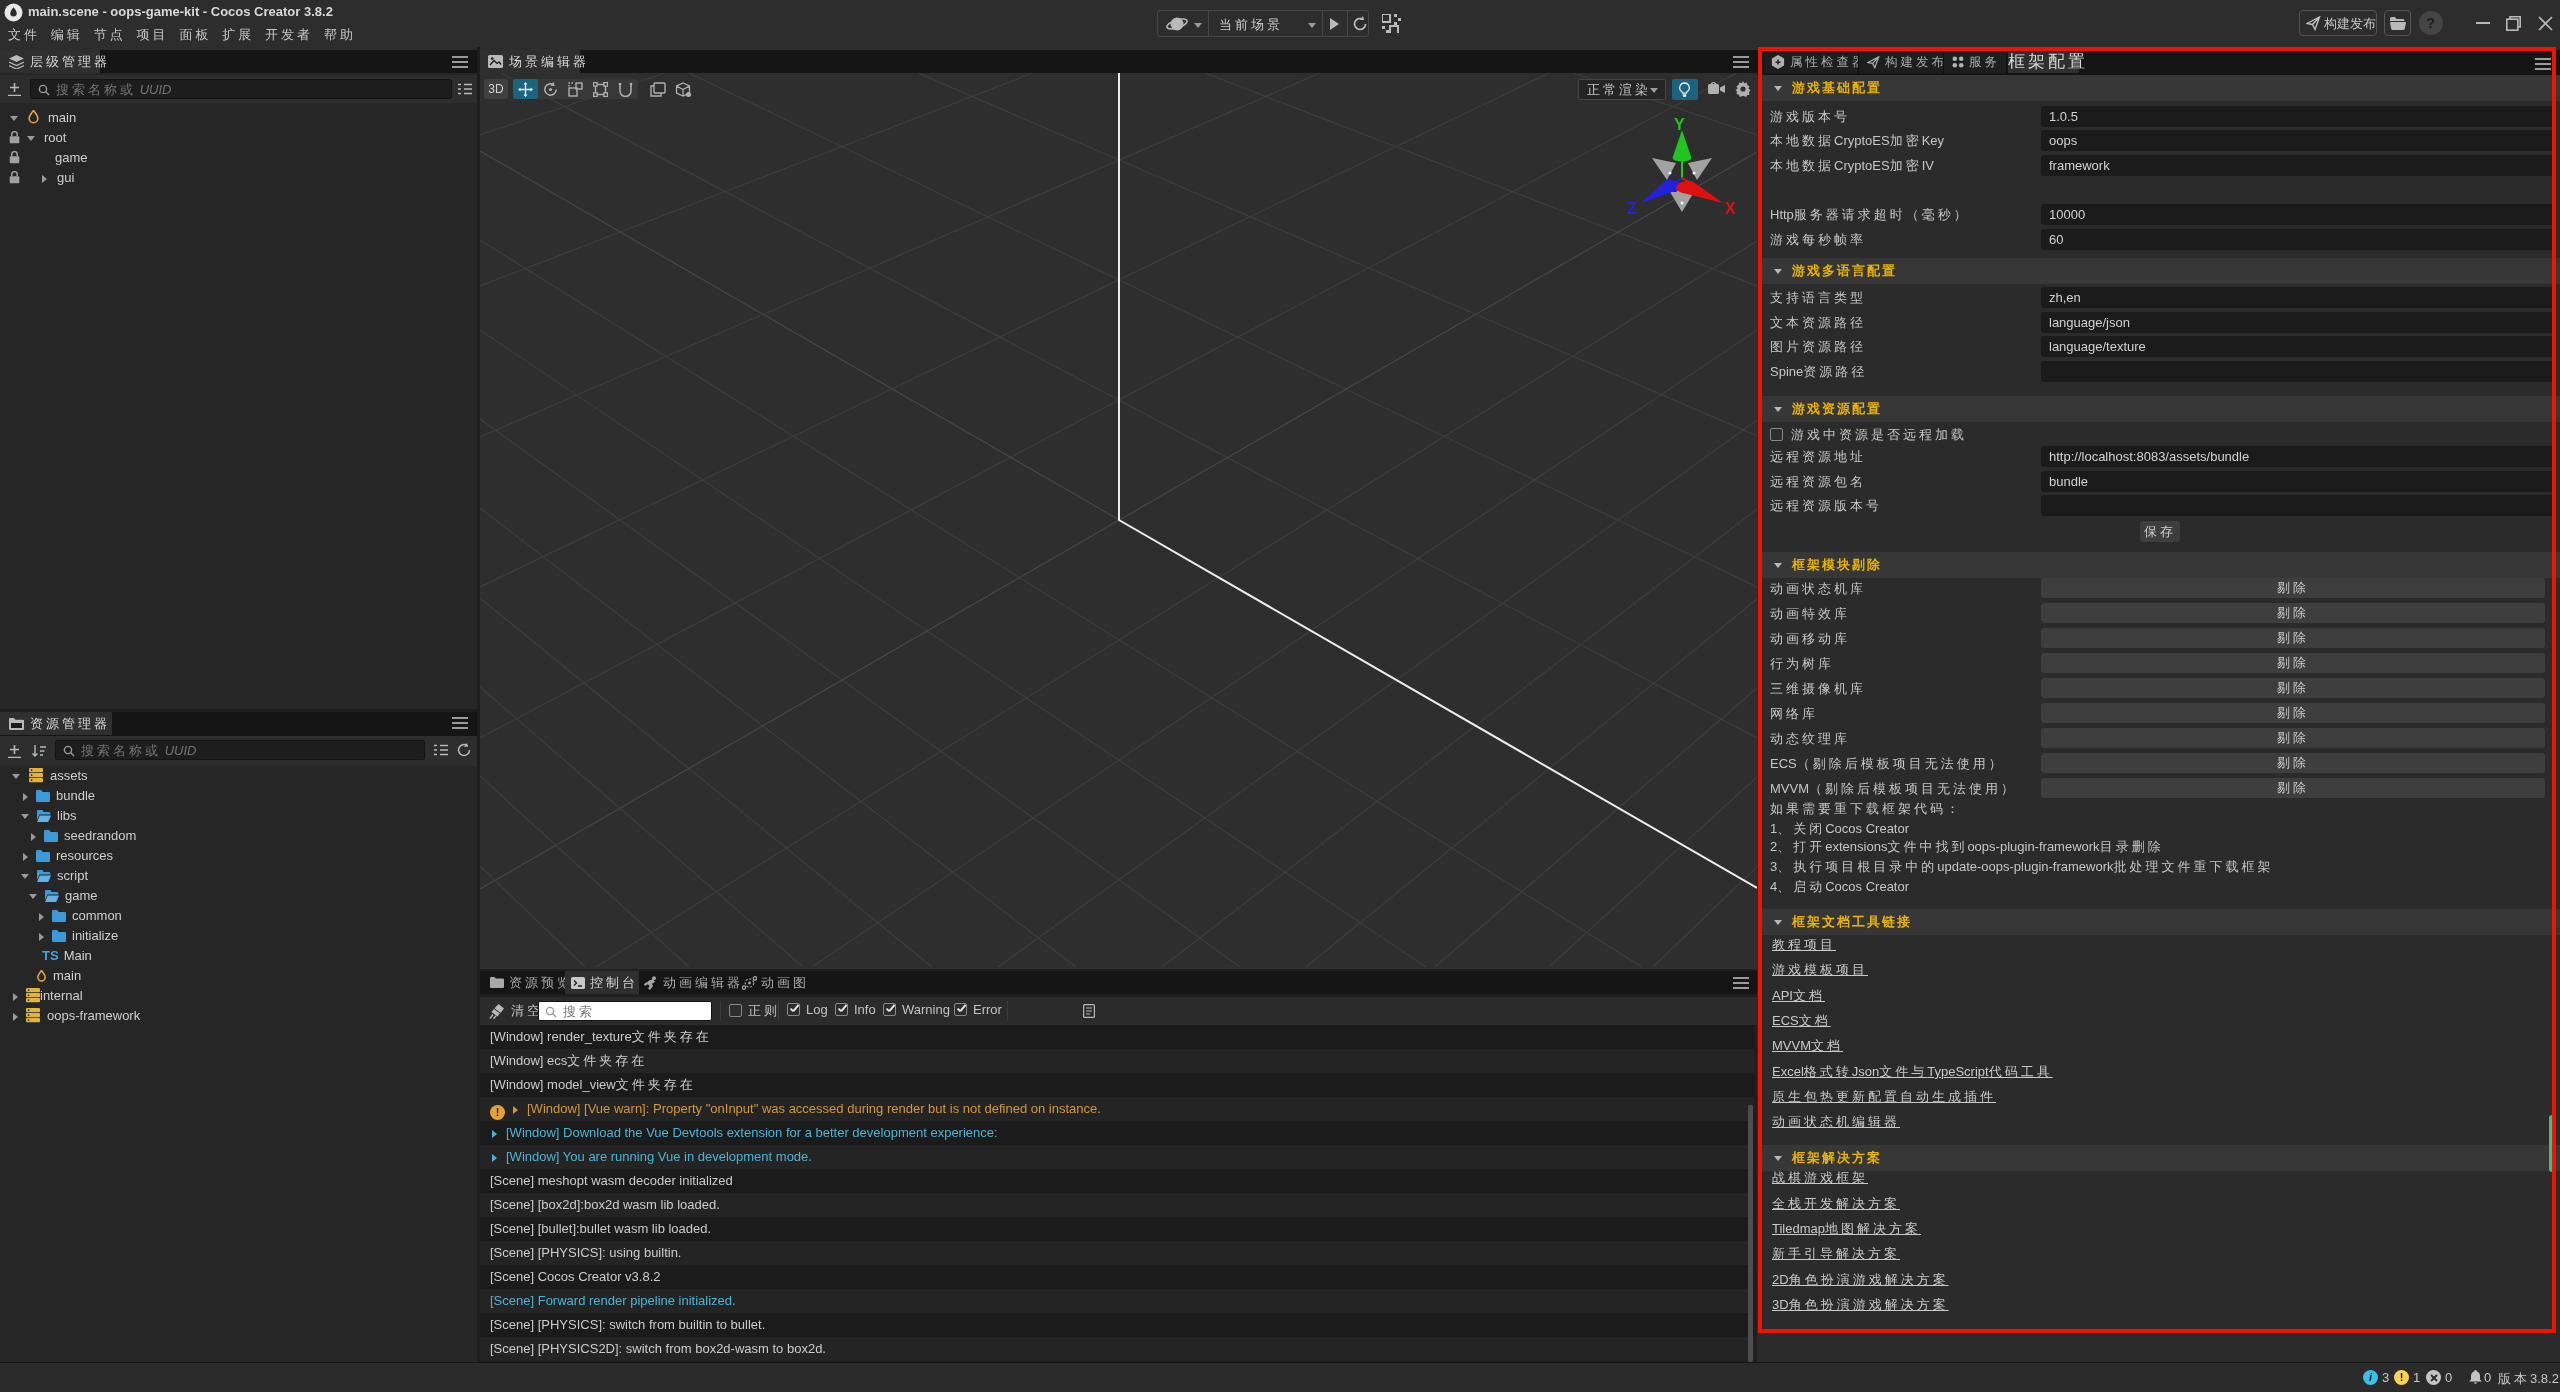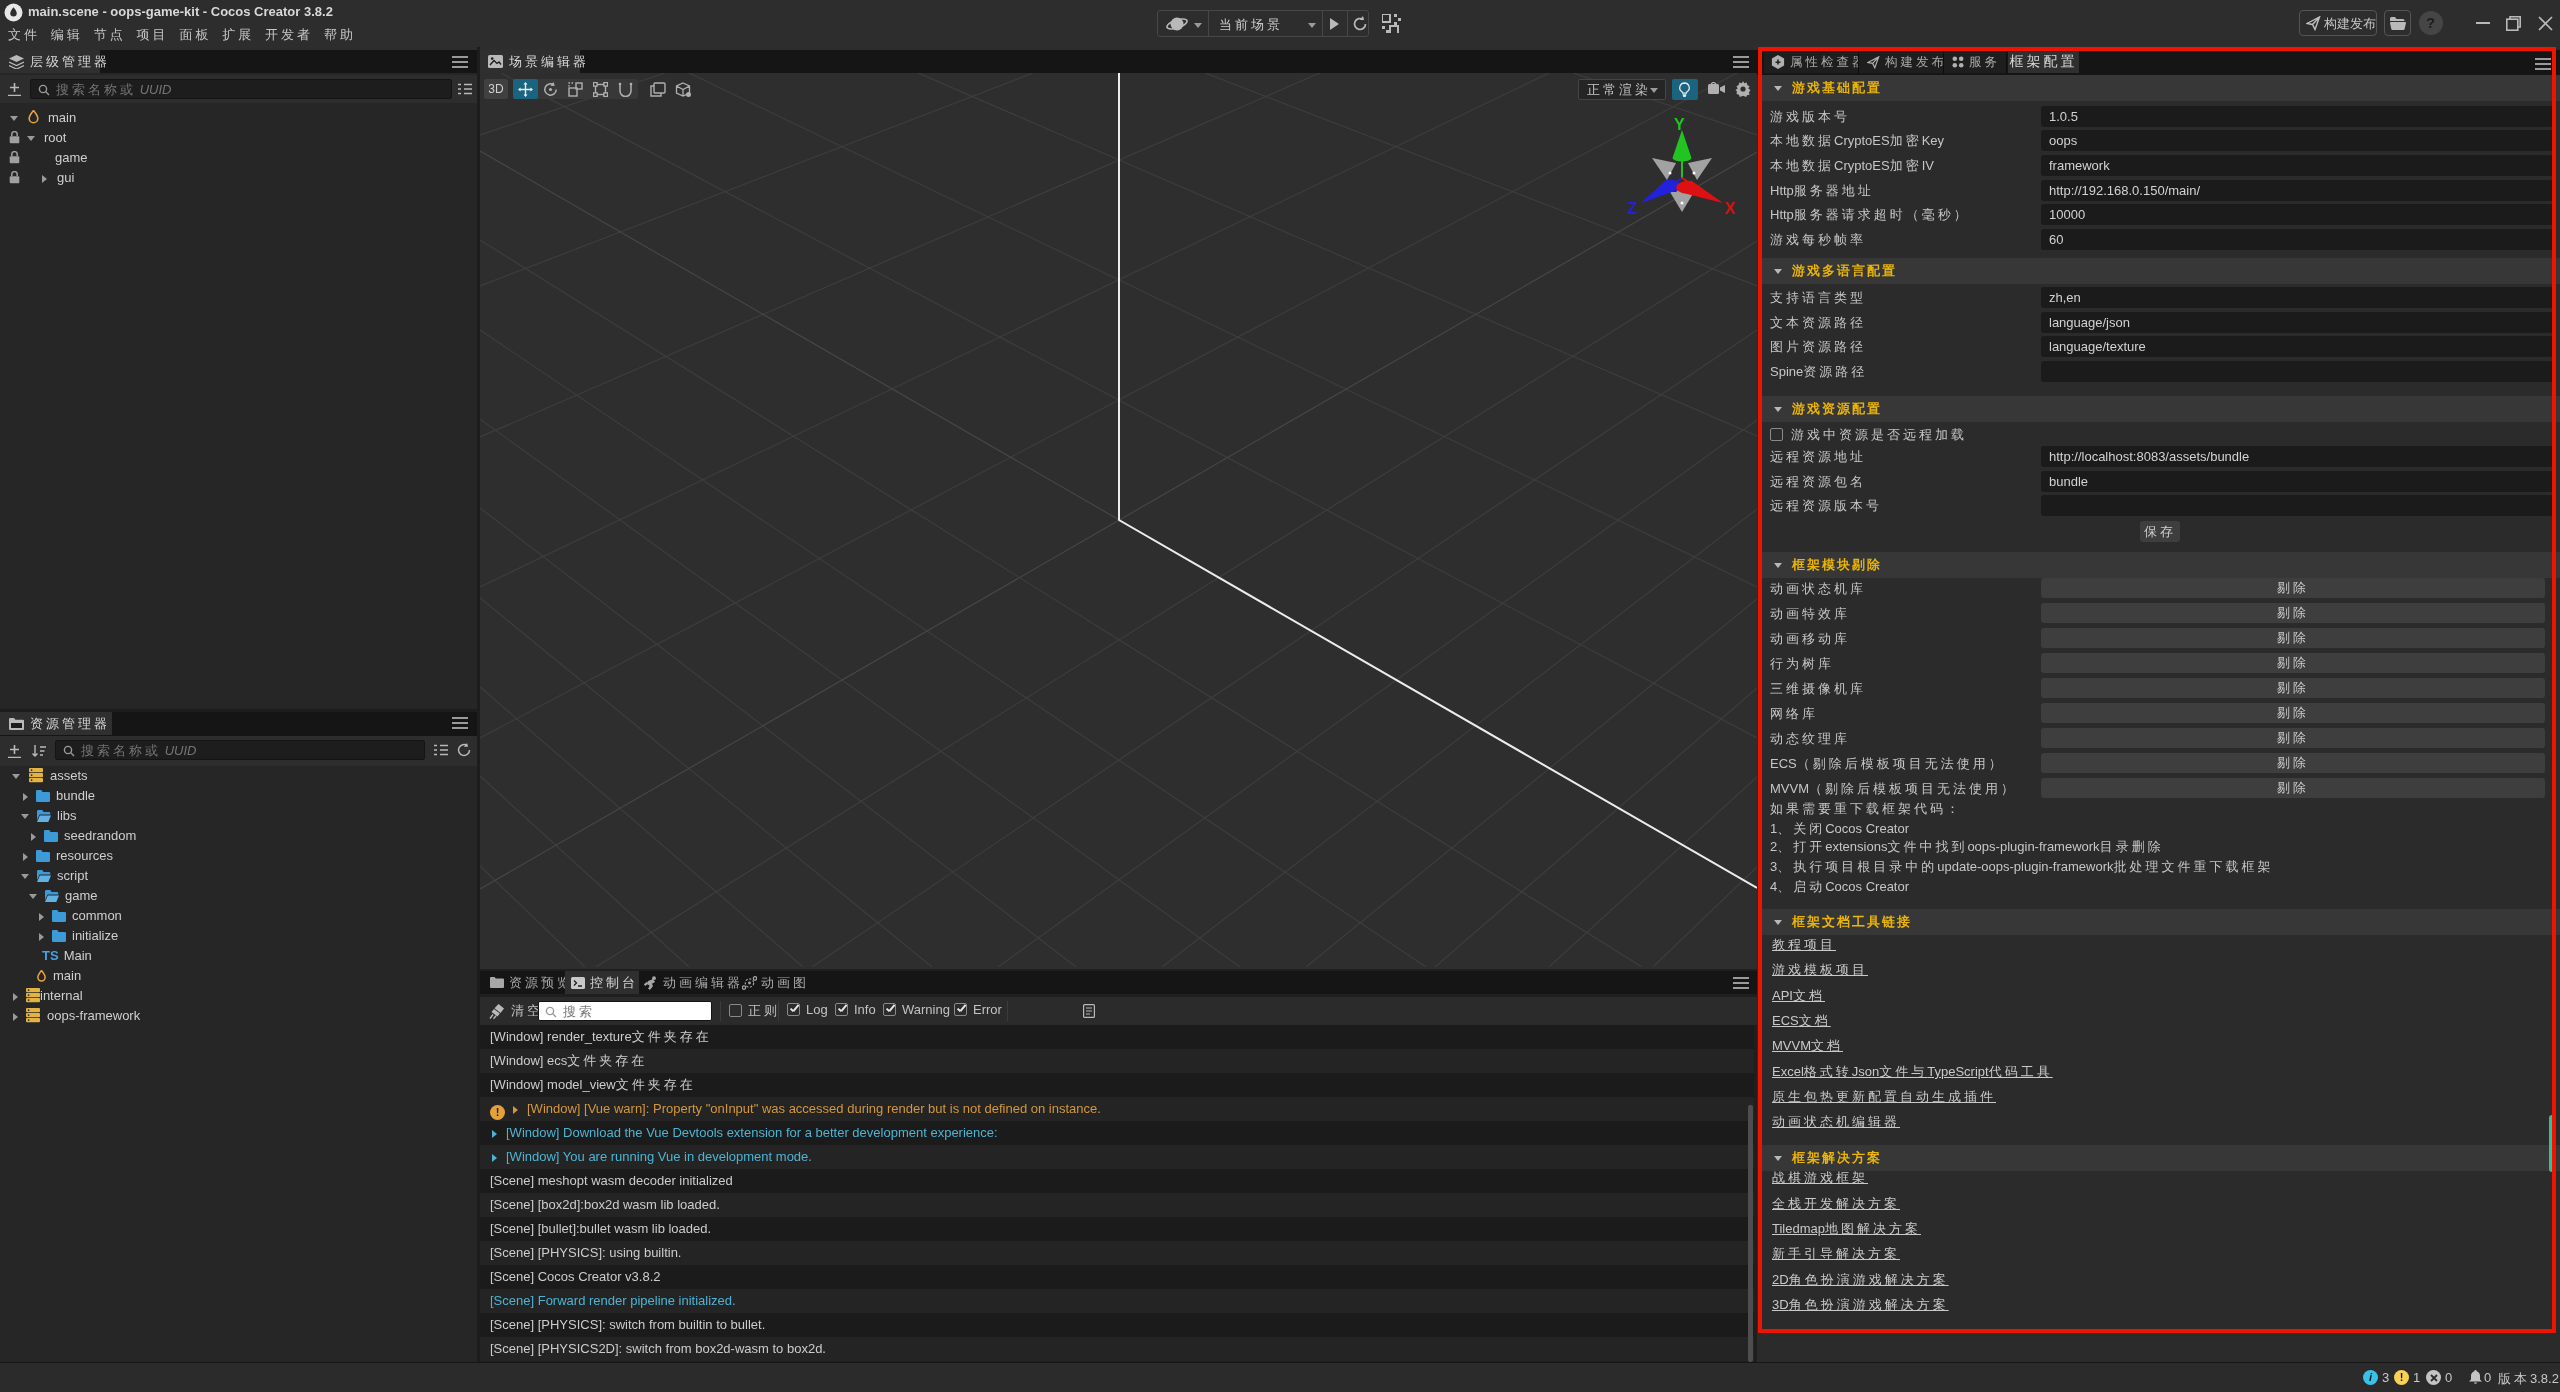--- a/index.html
+++ b/index.html
@@ -426,40 +426,36 @@
     <div class="tab" style="left:187px;width:62px;background:#1e1e1e">
       <svg class="abs" style="left:8px;top:6px" width="12" height="12" viewBox="0 0 12 12" fill="#b0b0b0">
           <circle cx="2.8" cy="2.8" r="2.3"></circle>
           <circle cx="9.2" cy="2.8" r="2.3"></circle>
           <circle cx="2.8" cy="9.2" r="2.3"></circle>
           <circle cx="9.2" cy="9.2" r="2.3"></circle>
         </svg>
       <span class="c" style="margin-left:25px;font-size:12.5px">服务</span>
     </div>
     <div class="abs" style="left:249px;top:4px;width:1px;height:20px;background:#0d0d0d"></div>
-    <div class="tab act" style="left:251px;width:71px;text-align:center"><span class="c" style="font-size:14px">框架配置</span></div>
+    <div class="tab act" style="left:251px;width:71px;text-align:center"><span class="c" style="font-size:17px">框架配置</span></div>
     <div class="ham" style="left:778px;top:8px"></div>
   </div>
   <div id="rform" class="abs" style="left:5px;top:28px;width:794px;height:1280px">
     <div class="sechead" style="top:0"><i class="car"></i><span class="cb">游戏基础配置</span></div>
     <div class="frow" style="top:29px">
         <span class="flab c">游戏版本号</span>
         <span class="finp">1.0.5</span>
       </div>
     <div class="frow" style="top:53px">
         <span class="flab"><span class="c">本地数据</span>CryptoES<span class="c">加密</span>Key</span>
         <span class="finp">oops</span>
       </div>
     <div class="frow" style="top:78px">
         <span class="flab"><span class="c">本地数据</span>CryptoES<span class="c">加密</span>IV</span>
         <span class="finp">framework</span>
-      </div>
-    <div class="frow" style="top:103px">
-        <span class="flab">Http<span class="c">服务器地址</span></span>
-        <span class="finp">http://192.168.0.150/main/</span>
       </div>
     <div class="frow" style="top:127px">
         <span class="flab">Http<span class="c">服务器请求超时（毫秒）</span></span>
         <span class="finp">10000</span>
       </div>
     <div class="frow" style="top:152px">
         <span class="flab c">游戏每秒帧率</span>
         <span class="finp">60</span>
       </div>
     <div class="sechead" style="top:183px"><i class="car"></i><span class="cb">游戏多语言配置</span></div>

